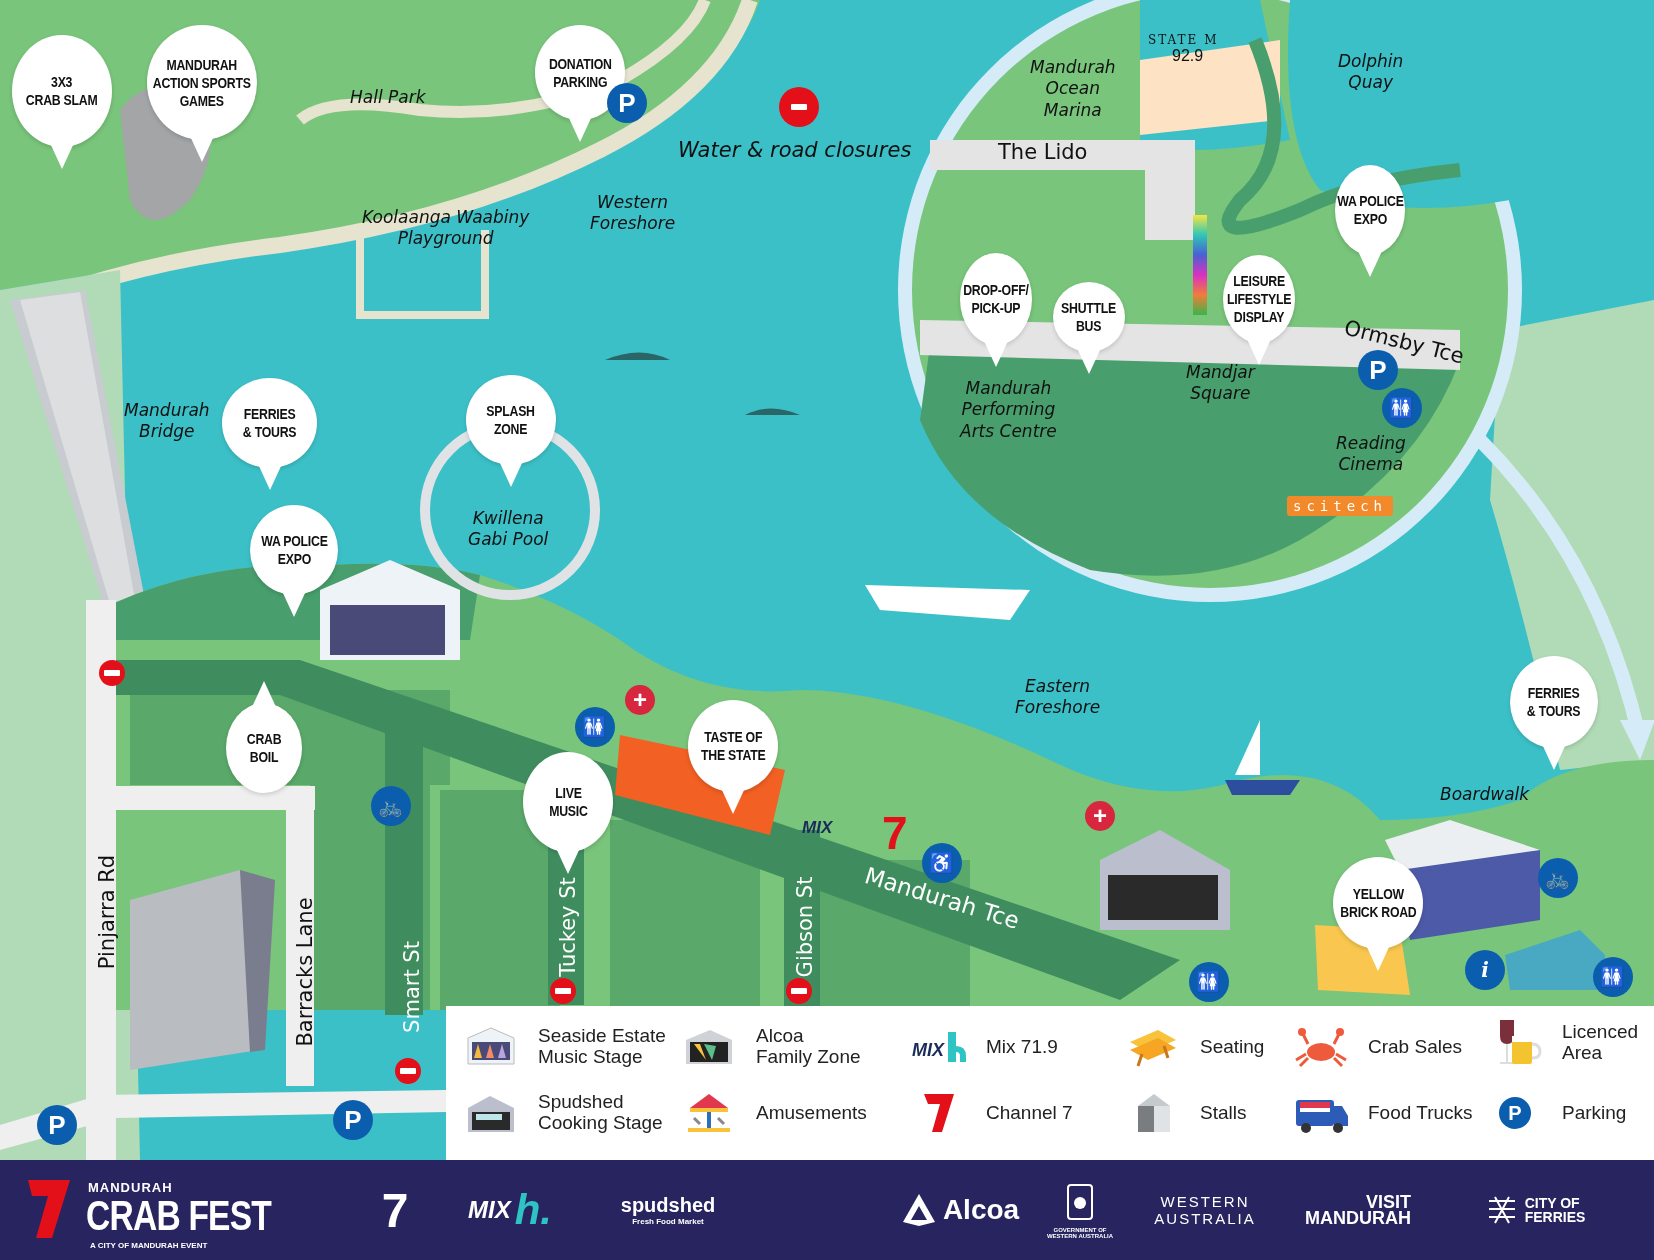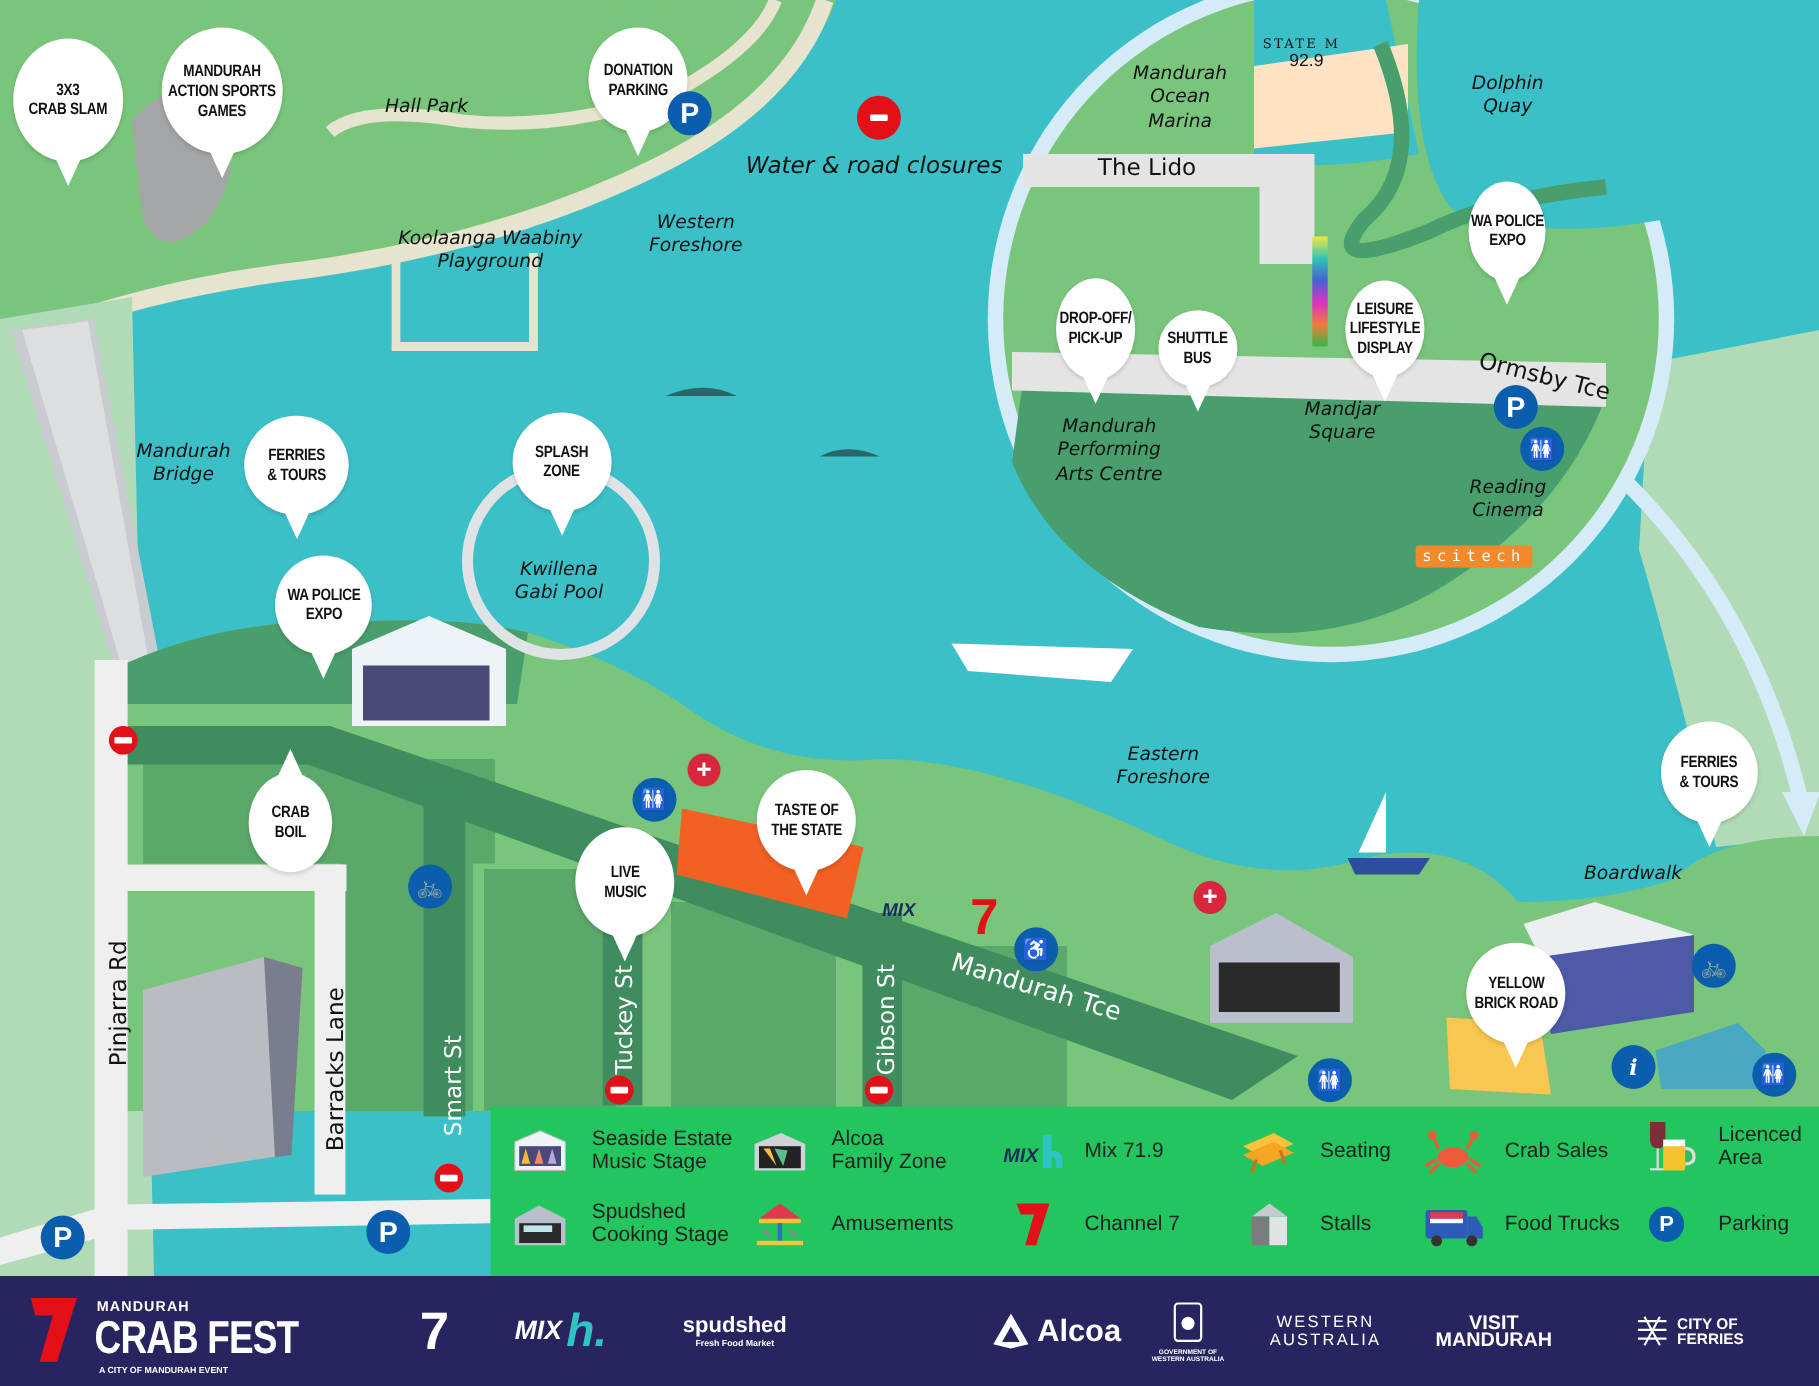--- a/index.html
+++ b/index.html
@@ -11,21 +11,21 @@
   .pin{position:absolute;width:110px;height:100px;background:#fff;border-radius:50%;display:flex;align-items:center;justify-content:center;text-align:center;font-family:"Liberation Sans",sans-serif;font-weight:bold;font-size:15px;line-height:1.2;color:#111;white-space:pre;box-shadow:0 2px 4px rgba(0,0,0,.15);transform-origin:50% 100%}
   .pin::after{content:"";position:absolute;left:50%;bottom:-22px;margin-left:-12px;border-left:12px solid transparent;border-right:12px solid transparent;border-top:26px solid #fff}
   .pin.up::after{bottom:auto;top:-22px;border-top:none;border-bottom:26px solid #fff}
   .pin span{transform:scaleX(.82);letter-spacing:-.3px}
   .circ{position:absolute;border-radius:50%;display:flex;align-items:center;justify-content:center;color:#fff;font-weight:bold}
   .parking{width:40px;height:40px;background:#0a5ead;font-size:26px;font-family:"Liberation Sans",sans-serif}
   .noentry{width:26px;height:26px;background:#e3101a}
   .noentry::before{content:"";width:16px;height:6px;background:#fff;border-radius:1px}
   .firstaid{width:30px;height:30px;background:#d7263d;font-size:24px}
   .toilet,.bike,.info,.access{width:40px;height:40px;background:#0a5ead;font-size:20px}
-  .legend{position:absolute;left:446px;top:1006px;width:1208px;height:154px;background:#22c55e}
+  .legend{position:absolute;left:446px;top:1006px;width:1208px;height:154px;background:#ffffff}
   .lg-item{position:absolute;display:flex;align-items:center;gap:18px}
   .lg-icon{width:58px;height:46px;display:flex;align-items:center;justify-content:center}
   .lg-text{font-family:"Liberation Sans",sans-serif;font-size:19px;color:#222;line-height:1.1;white-space:pre}
   .footer{position:absolute;left:0;top:1160px;width:1654px;height:100px;background:#27245f;color:#fff}
   .sponsor{position:absolute;top:0;height:100px;display:flex;align-items:center;justify-content:center;color:#fff;font-family:"Liberation Sans",sans-serif;font-weight:bold}
 </style>
 </head>
 <body>
 
 <div id="map">
@@ -132,21 +132,21 @@
   <div class="lbl" style="left:124px;top:400px">Mandurah
 Bridge</div>
   <div class="lbl" style="left:468px;top:508px">Kwillena
 Gabi Pool</div>
   <div class="lbl" style="left:1015px;top:676px">Eastern
 Foreshore</div>
   <div class="lbl" style="left:1440px;top:784px">Boardwalk</div>
   <div class="lbl" style="left:1030px;top:57px">Mandurah
 Ocean
 Marina</div>
-  <div class="lbl" style="left:1338px;top:66px">Dolphin
+  <div class="lbl" style="left:1338px;top:51px">Dolphin
 Quay</div>
   <div class="lbl" style="left:960px;top:378px">Mandurah
 Performing
 Arts Centre</div>
   <div class="lbl" style="left:1186px;top:362px">Mandjar
 Square</div>
   <div class="lbl" style="left:1336px;top:433px">Reading
 Cinema</div>
   <div style="position:absolute;left:1287px;top:496px;background:#f28a2b;color:#fff;font-family:'DejaVu Sans Mono',monospace;font-size:14px;letter-spacing:5px;padding:2px 6px;border-radius:3px">scitech</div>
   <div style="position:absolute;left:1148px;top:33px;font-family:'DejaVu Serif',serif;font-size:12px;letter-spacing:2px;color:#111">STATE M</div>
@@ -383,21 +383,21 @@
   </div>
   <div class="sponsor" style="left:1045px;width:70px;font-size:6px;text-align:center;white-space:pre">
     <div style="display:flex;flex-direction:column;align-items:center"><svg width="40" height="46">
           <rect x="8" y="4" width="24" height="34" rx="3" fill="none" stroke="#fff" stroke-width="2"></rect>
           <circle cx="20" cy="22" r="6" fill="#fff"></circle>
         </svg><span>GOVERNMENT OF
 WESTERN AUSTRALIA</span></div>
   </div>
   <div class="sponsor" style="left:1145px;width:120px;font-size:15px;letter-spacing:2px;text-align:center;white-space:pre;font-weight:normal">WESTERN
 AUSTRALIA</div>
-  <div class="sponsor" style="left:1298px;width:120px;font-size:18px;text-align:center;white-space:pre;line-height:.9">VISIT
+  <div class="sponsor" style="left:1298px;width:120px;font-size:18px;text-align:right;white-space:pre;line-height:.9">VISIT
 MANDURAH</div>
   <div class="sponsor" style="left:1465px;width:140px;font-size:14px;white-space:pre;line-height:1">
     <svg width="34" height="30" style="margin-right:6px">
         <path d="M4 6 L30 6 M4 14 L30 14 M4 22 L30 22 M10 2 L24 28 M24 2 L10 28" stroke="#fff" stroke-width="2"></path>
       </svg><span>CITY OF
 FERRIES</span>
   </div>
 </div>
 
 </body></html>

